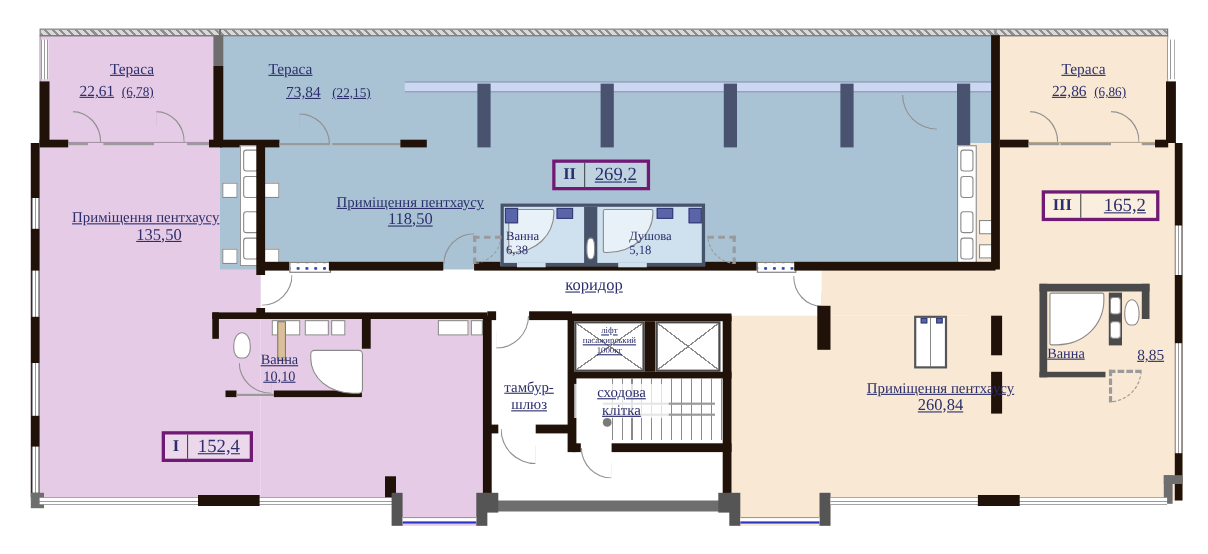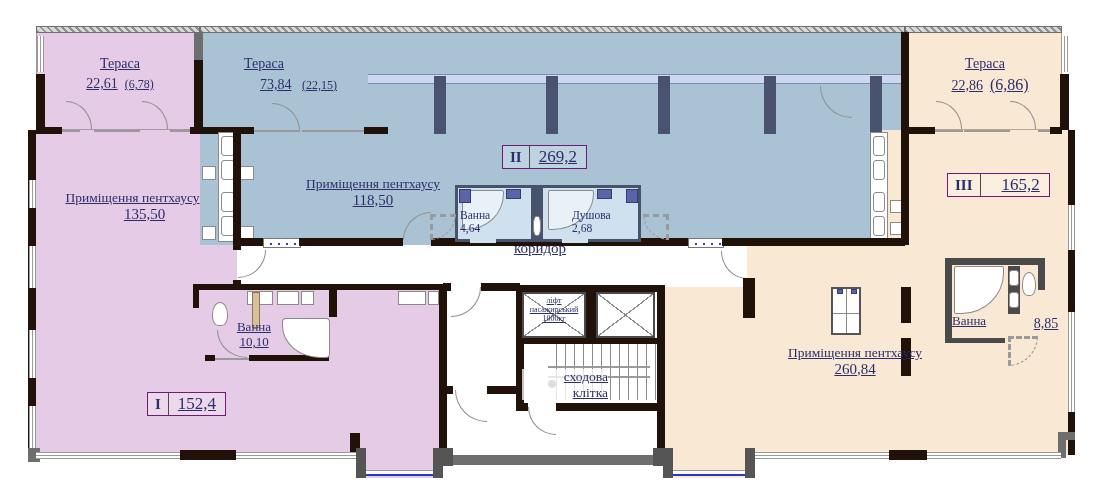--- a/index.html
+++ b/index.html
@@ -19,21 +19,21 @@
   .arc-br{border-bottom:1px solid #8f8f8f;border-right:1px solid #8f8f8f;border-radius:0 0 100% 0;}
   .arc-bl{border-bottom:1px solid #8f8f8f;border-left:1px solid #8f8f8f;border-radius:0 0 0 100%;}
   .dashed{border-style:dashed;border-color:#9a9a9a;}
   .t{position:absolute;color:#2b2e6b;text-align:center;line-height:1.15;}
   .u{text-decoration:underline;}
   .xbox{position:absolute;background-color:#fff;border:2px solid #4a4a4a;box-sizing:border-box;
         background-image:linear-gradient(to top right,transparent calc(50% - 0.6px),#8a8a8a calc(50% - 0.6px) calc(50% + 0.6px),transparent calc(50% + 0.6px)),
                          linear-gradient(to bottom right,transparent calc(50% - 0.6px),#8a8a8a calc(50% - 0.6px) calc(50% + 0.6px),transparent calc(50% + 0.6px));}
   .fix{position:absolute;background:#ffffff;border:1px solid #8a8a8a;box-sizing:border-box;}
   .col{position:absolute;background:#49536f;}
-  .ubox{position:absolute;display:flex;align-items:stretch;border:1px solid #701a75;background:rgba(255,255,255,0.25);}
+  .ubox{position:absolute;display:flex;align-items:stretch;border:3px solid #701a75;background:rgba(255,255,255,0.25);}
   .ubox .num{padding:1px 7px;font-weight:bold;font-size:15px;color:#2b2e6b;border-right:1px solid #4a4a4a;display:flex;align-items:center;}
   .ubox .val{padding:1px 9px;font-size:17px;color:#2b2e6b;text-decoration:underline;display:flex;align-items:center;}
   .treads{position:absolute;background:repeating-linear-gradient(to right,#8a8a8a 0 1px,transparent 1px 9px);}
   .navy{position:absolute;background:#5a64a8;border:1px solid #343c77;}
   .dotsill{position:absolute;background-color:#ffffff;border:1px solid #777;
            background-image:radial-gradient(circle,#3340b0 1.1px,transparent 1.6px);background-size:8px 6px;background-position:3px 2px;}
 </style>
 </head>
 <body>
 
@@ -235,36 +235,36 @@
 
   <div class="gw" style="left:663px;top:448px;width:10px;height:30px;background:#555;"></div>
   <div class="gw" style="left:745px;top:448px;width:10px;height:30px;background:#555;"></div>
   <div class="abs" style="left:673px;top:470px;width:72px;height:6px;background:#fff;border-top:1px solid #999;border-bottom:2px solid #2a35c0;box-sizing:border-box;"></div>
   <div class="winh" style="left:755px;top:452px;width:306px;height:7px;"></div>
   <div class="w" style="left:889px;top:450px;width:38px;height:10px;"></div>
 
   <div class="t" style="left:70px;top:56px;width:100px;font-size:14px;">
     <span class="u">Тераса</span>
   </div>
-  <div class="t" style="left:45px;top:76px;width:150px;font-size:14px;">
+  <div class="t" style="left:31px;top:76px;width:150px;font-size:14px;">
     <span class="u">22,61</span>&nbsp;&nbsp;<span class="u" style="font-size:12px;">(6,78)</span>
   </div>
 
   <div class="t" style="left:244px;top:56px;width:70px;font-size:14px;text-align:left;">
     <span class="u">Тераса</span>
   </div>
   <div class="t" style="left:244px;top:77px;width:160px;font-size:14px;text-align:left;margin-left:16px;">
     <span class="u">73,84</span>&nbsp;&nbsp;&nbsp;<span class="u" style="font-size:12px;">(22,15)</span>
   </div>
 
   <div class="t" style="left:935px;top:56px;width:100px;font-size:14px;">
     <span class="u">Тераса</span>
   </div>
   <div class="t" style="left:915px;top:76px;width:150px;font-size:14px;">
-    <span class="u">22,86</span>&nbsp;&nbsp;<span class="u" style="font-size:16px;">(6,86)</span>
+    <span class="u">22,86</span>&nbsp;&nbsp;<span class="u" style="font-size:12px;">(6,86)</span>
   </div>
 
   <div class="t" style="left:50px;top:190px;width:165px;font-size:13.5px;">
     <span class="u">Приміщення пентхаусу</span><br>
     <span class="u" style="font-size:15px;margin-left:24px;">135,50</span>
   </div>
   <div class="t" style="left:288px;top:176px;width:170px;font-size:13.5px;">
     <span class="u">Приміщення пентхаусу</span><br>
     <span class="u" style="font-size:15px;">118,50</span>
   </div>
@@ -272,37 +272,41 @@
     <span class="u">Приміщення пентхаусу</span><br>
     <span class="u" style="font-size:15px;">260,84</span>
   </div>
 
   <div class="t" style="left:222px;top:320px;width:64px;font-size:13px;">
     <span class="u">Ванна</span><br>
     <span class="u">10,10</span>
   </div>
   <div class="t" style="left:460px;top:209px;width:52px;font-size:11.5px;text-align:left;">
     <span>Ванна</span><br>
-    <span>4,64</span>
+    <span>6,38</span>
   </div>
   <div class="t" style="left:572px;top:209px;width:62px;font-size:11.5px;text-align:left;">
     <span>Душова</span><br>
-    <span>2,68</span>
+    <span>5,18</span>
   </div>
   <div class="t" style="left:952px;top:314px;width:60px;font-size:13px;text-align:left;">
     <span class="u">Ванна</span>
   </div>
   <div class="t" style="left:1022px;top:316px;width:48px;font-size:14px;">
     <span class="u">8,85</span>
   </div>
 
-  <div class="t" style="left:495px;top:240px;width:90px;font-size:15px;">
+  <div class="t" style="left:495px;top:252px;width:90px;font-size:15px;">
     <span class="u">коридор</span>
   </div>
-  <div class="t" style="left:522px;top:369px;width:86px;font-size:13.5px;background:rgba(255,255,255,0.75);text-align:right;">
+  <div class="t" style="left:444px;top:344px;width:74px;font-size:13.5px;">
+    <span class="u">тамбур-</span><br>
+    <span class="u">шлюз</span>
+  </div>
+  <div class="t" style="left:522px;top:349px;width:86px;font-size:13.5px;background:rgba(255,255,255,0.75);">
     <span class="u">сходова</span><br>
     <span class="u">клітка</span>
   </div>
 
   <div class="ubox" style="left:147px;top:392px;">
     <span class="num">I</span>
     <span class="val">152,4</span>
   </div>
   <div class="ubox" style="left:502px;top:145px;">
     <span class="num">II</span>

